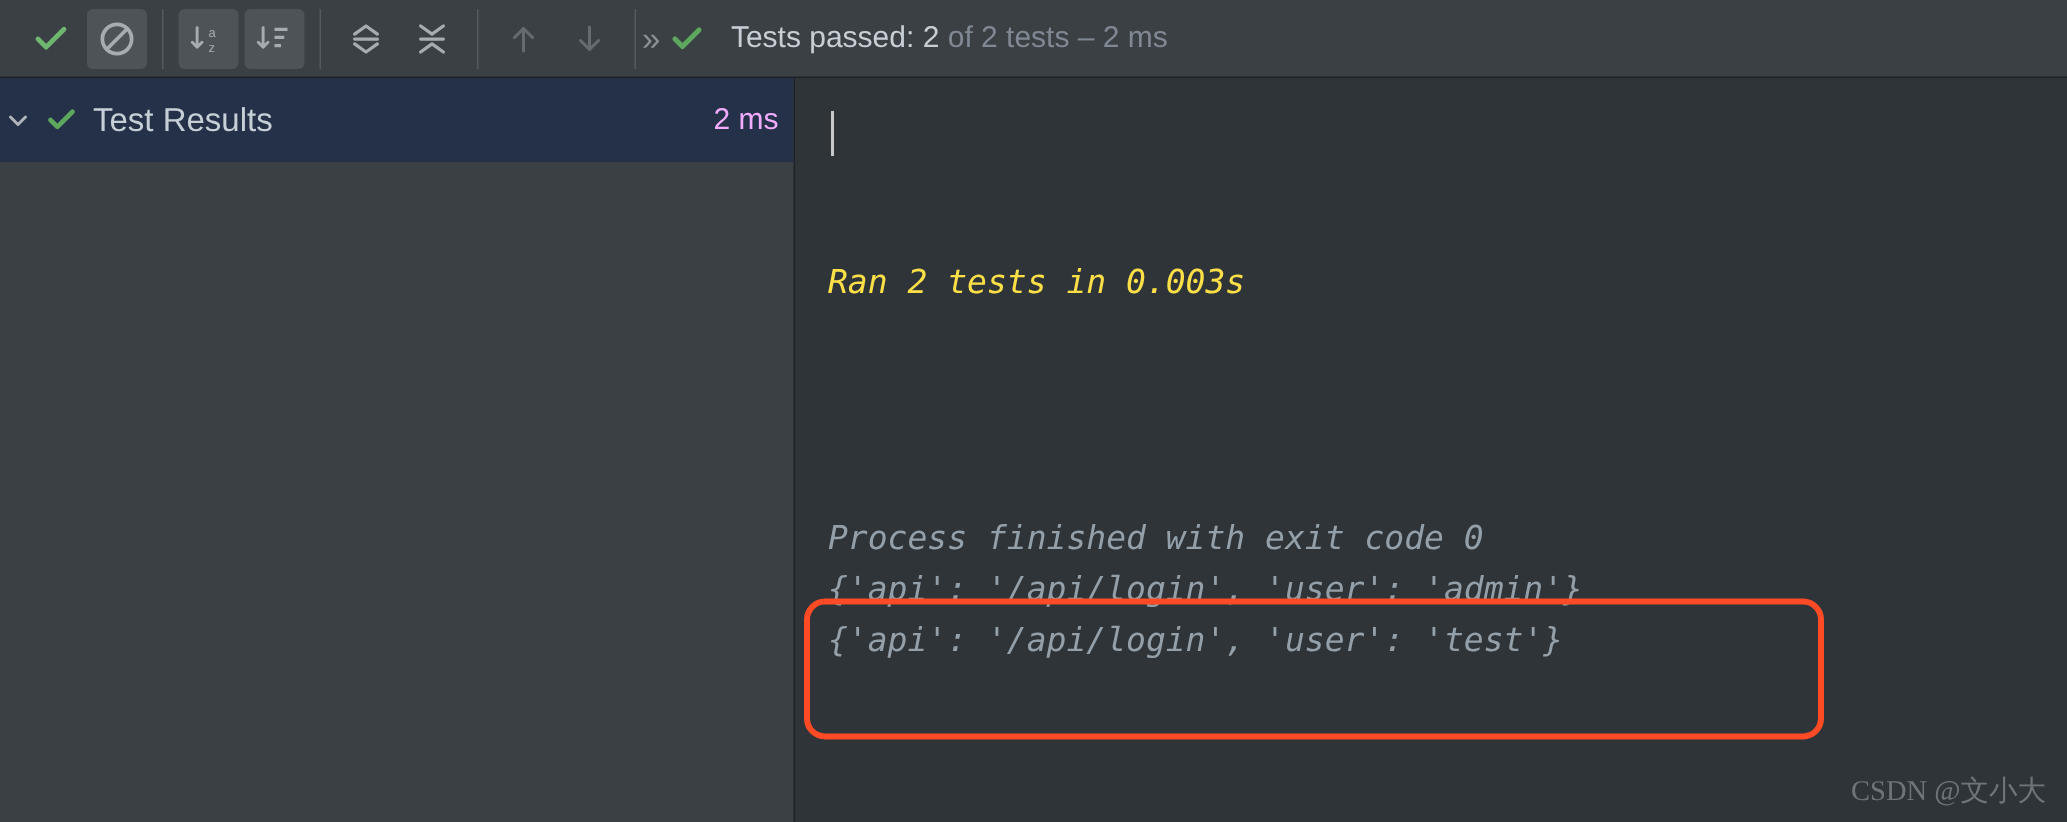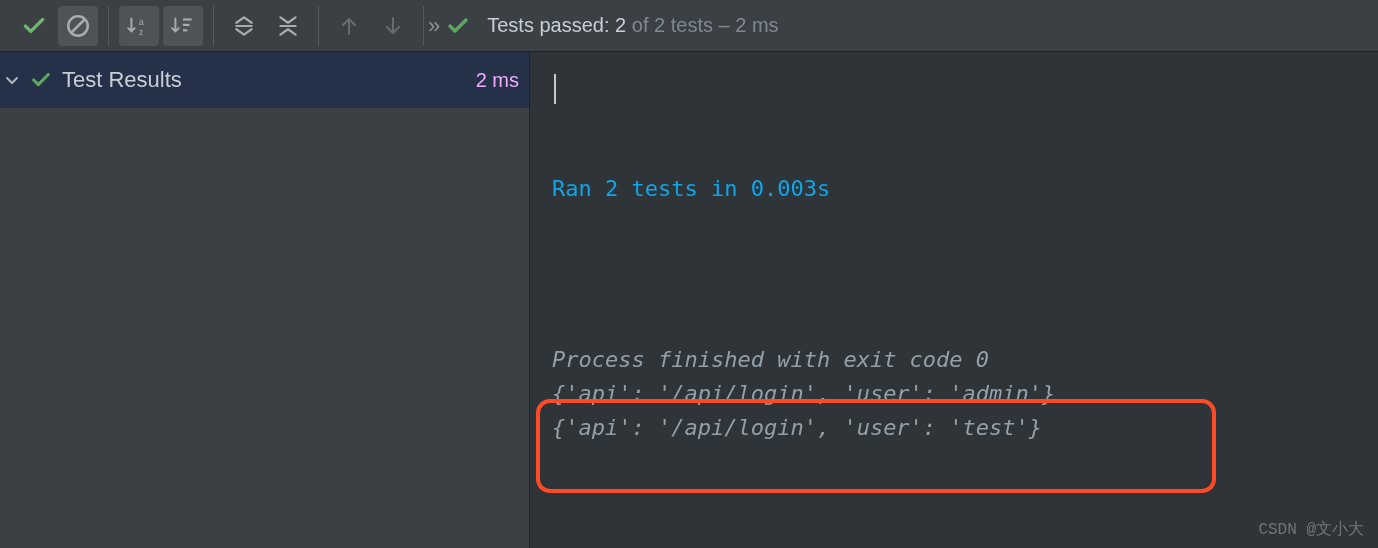--- a/index.html
+++ b/index.html
@@ -33,30 +33,30 @@
       display: flex; align-items: center; height: 56px;
       background: #243148; padding: 0 4px; gap: 10px;
     }
     .tree-time { margin-left: auto; font-size: 20px; color: #f0abfc; padding-right: 6px; }
     .console {
       flex: 1; background: #2F3438;
       font-family: "Menlo","Consolas",monospace;
       font-size: 22px; line-height: 1.55; padding: 14px 22px 18px; position: relative;
     }
     .c-line { white-space: pre; color: #9aa2ab; }
-    .c-red { color: #0ea5e9; }
+    .c-red { color: #fde047; font-style: italic; }
     .c-grey { color: #93a0aa; font-style: italic; }
     .cursor { display: inline-block; width: 2px; height: 30px; background: #c9c9c9; vertical-align: middle; margin-left: 2px; margin-top: 8px; }
     .hl-box {
       position: absolute;
       border: 4px solid #FF4A26; border-radius: 14px;
     }
     .watermark {
       position: absolute; right: 14px; bottom: 8px;
-      font-size: 16px; color: #9aa0a5; opacity: .6; font-family: Liberation Mono, monospace;
+      font-size: 19px; color: #9aa0a5; opacity: .6; font-family: Liberation Serif, serif;
     }
     .chev-double { letter-spacing: -10px; font-size: 22px; color: #8a9097; margin: 0 10px 0 4px; }
     svg { display: block; }
   </style>
 </head>
 <body>
 
 <div class="toolbar">
   <div class="tb-group">
     <div class="tb-btn">

